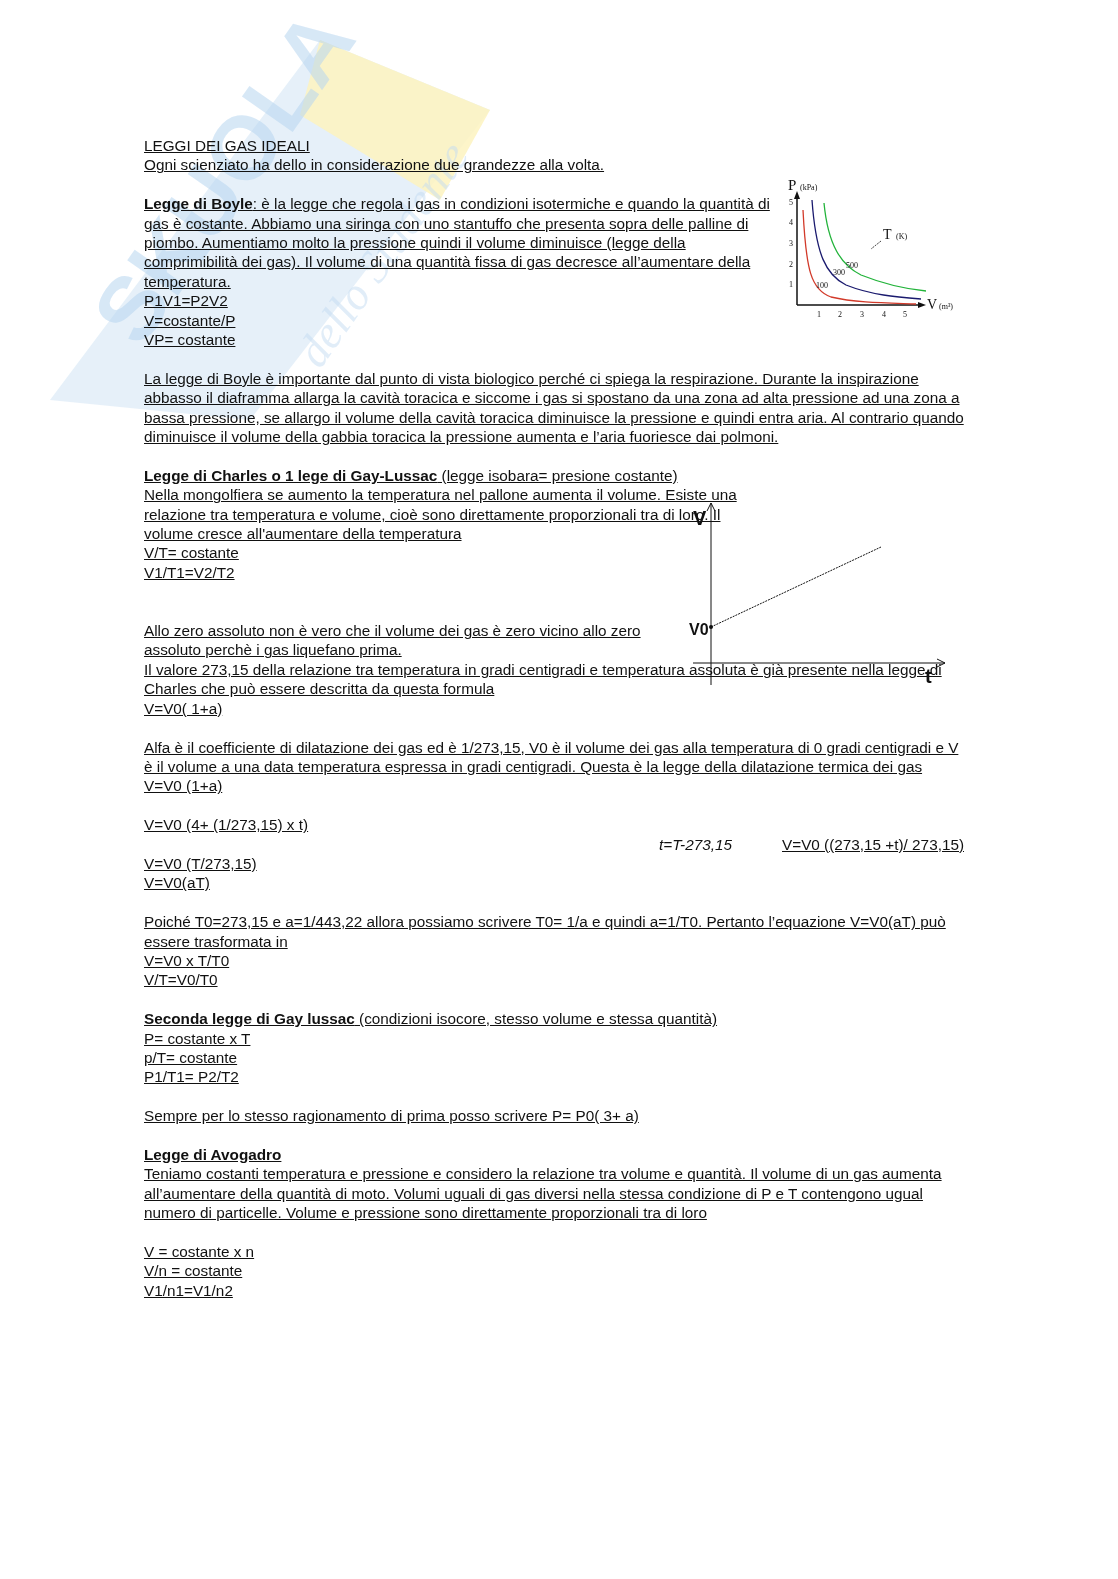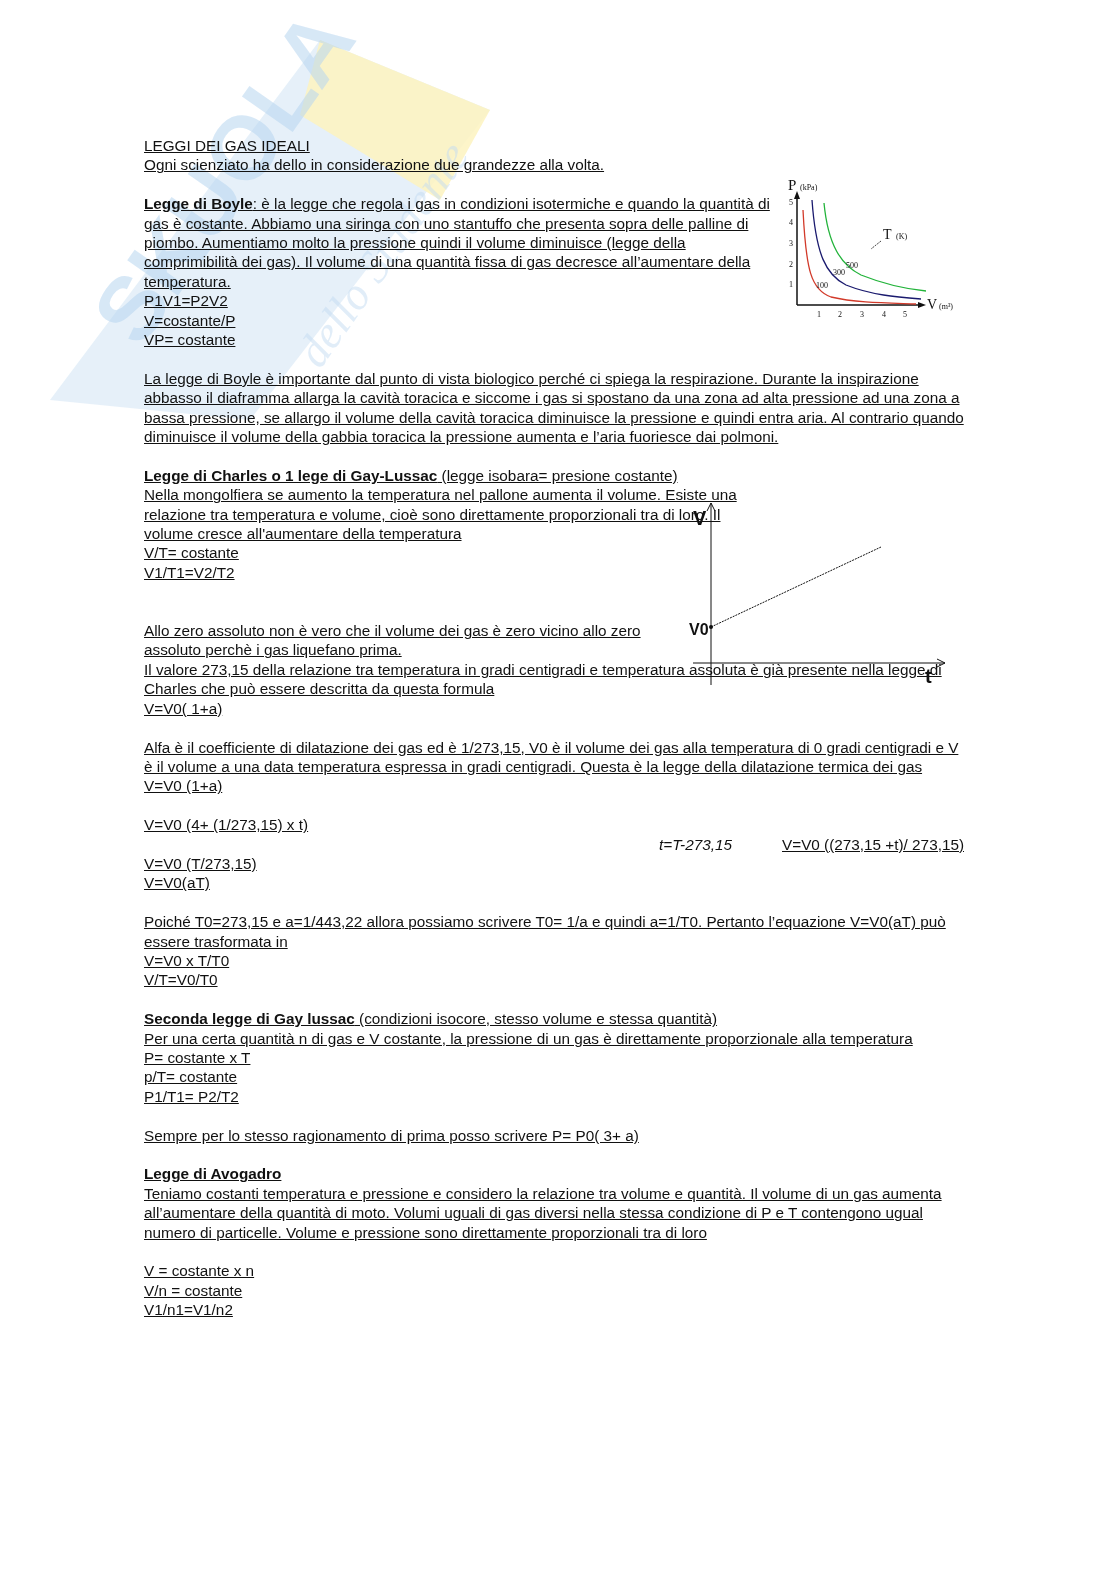--- a/index.html
+++ b/index.html
@@ -123,21 +123,20 @@
     <p class="p c">V=V0(aT)</p>
     <div class="gap"></div>
     <p class="p">Poiché  T0=273,15 e a=1/443,22  allora possiamo scrivere T0= 1/a e quindi a=1/T0. Pertanto l’equazione V=V0(aT) può essere trasformata in</p>
     <p class="p c">V=V0 x T/T0</p>
     <p class="p c">V/T=V0/T0</p>
   </section>
   <div class="gap"></div>
 
   <section>
     <p class="p"><b>Seconda legge di Gay lussac</b><span> (condizioni isocore, stesso volume e stessa quantità)</span></p>
-    <p class="p">Per una certa quantità n di gas e V costante, la pressione di un gas è direttamente proporzionale alla temperatura</p>
     <p class="p c">P= costante x T</p>
     <p class="p c">p/T= costante</p>
     <p class="p c">P1/T1= P2/T2</p>
     <div class="gap"></div>
     <p class="p">Sempre per lo stesso ragionamento di prima posso scrivere P= P0( 3+ a)</p>
   </section>
   <div class="gap"></div>
 
   <section>
     <p class="p"><b>Legge di Avogadro</b></p>

